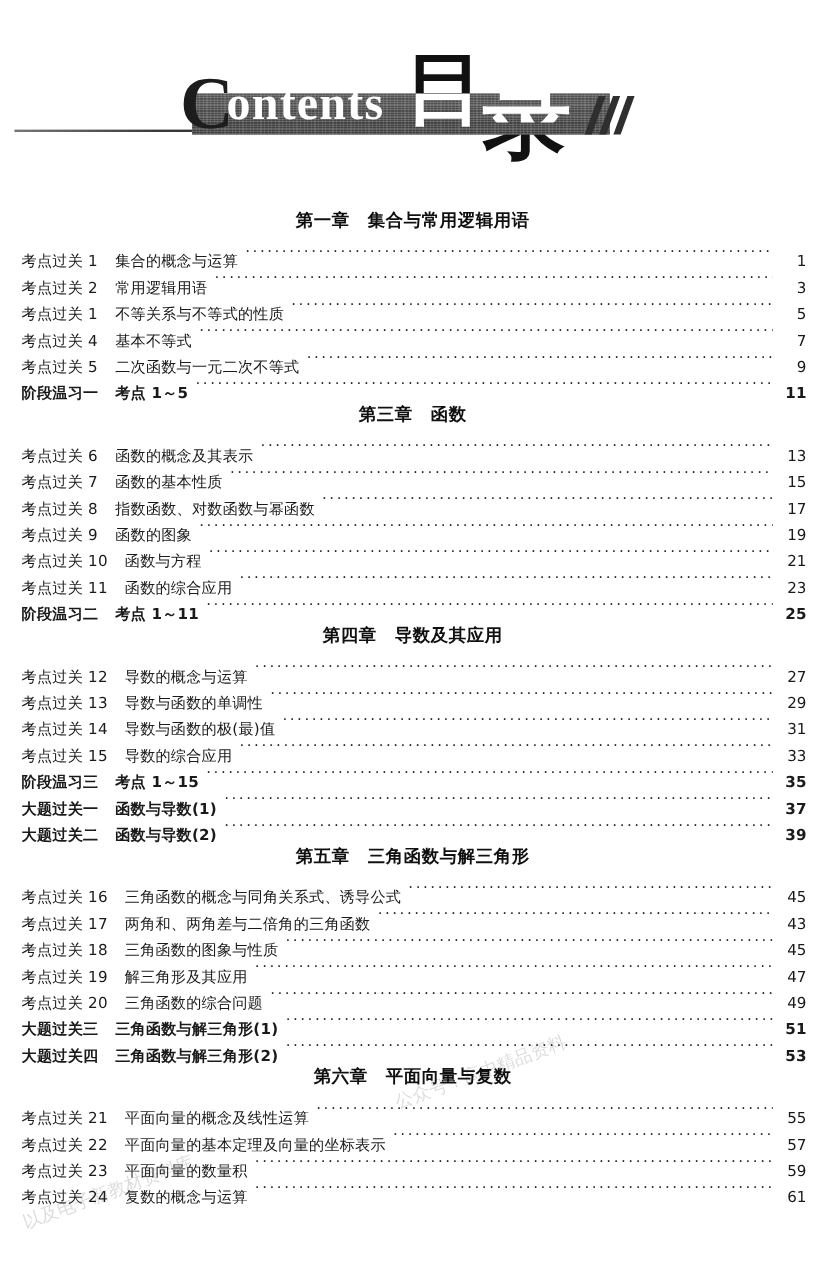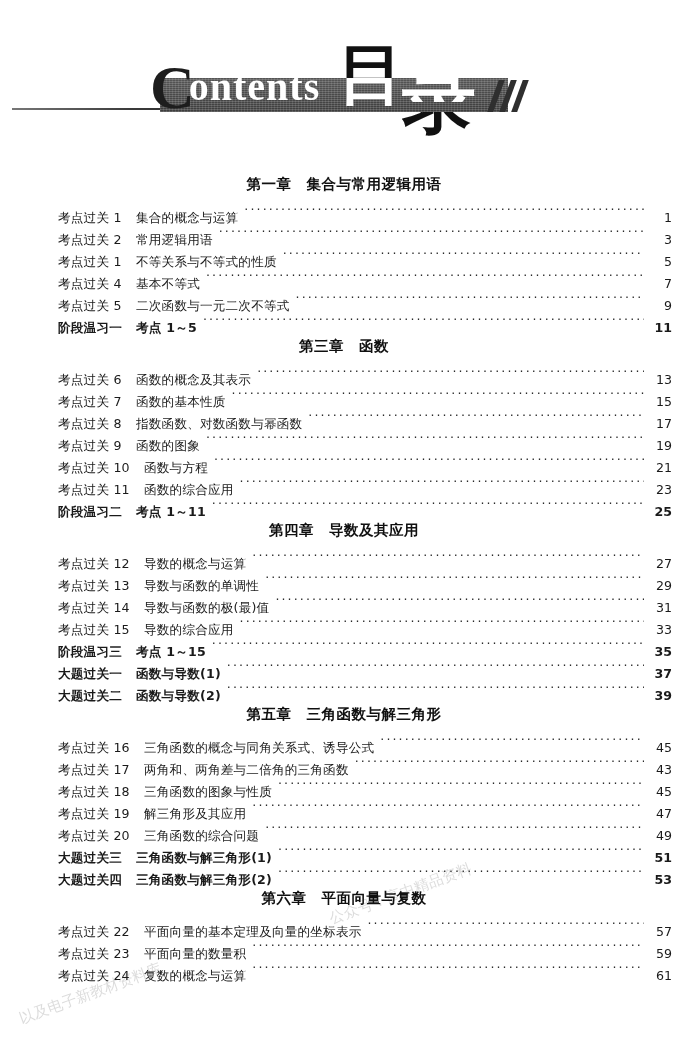--- a/index.html
+++ b/index.html
@@ -166,21 +166,20 @@
   .entry {
     display: flex;
     align-items: baseline;
     height: 22px;
     line-height: 22px;
     padding: 0 16px 0 18px;
     font-family: "DejaVu Sans", "Liberation Sans", sans-serif;
     font-size: 12.6px;
     color: #1a1a1a;
     white-space: nowrap;
-    margin-left: 40px;
   }
   .entry .label {
     flex: 0 0 auto;
     width: 78px;
     letter-spacing: 0.2px;
   }
   .entry .title {
     flex: 0 0 auto;
     padding-right: 6px;
     letter-spacing: 0.2px;
@@ -430,20 +429,26 @@
       <span class="page">51</span>
     </div>
     <div class="entry bold">
       <span class="label">大题过关四</span>
       <span class="title">三角函数与解三角形(2)</span>
       <span class="leader"></span>
       <span class="page">53</span>
     </div>
     <div class="chapter-title">第六章　平面向量与复数</div>
     <div class="entry wide">
+      <span class="label">考点过关 21</span>
+      <span class="title">平面向量的概念及线性运算</span>
+      <span class="leader"></span>
+      <span class="page">55</span>
+    </div>
+    <div class="entry wide">
       <span class="label">考点过关 22</span>
       <span class="title">平面向量的基本定理及向量的坐标表示</span>
       <span class="leader"></span>
       <span class="page">57</span>
     </div>
     <div class="entry wide">
       <span class="label">考点过关 23</span>
       <span class="title">平面向量的数量积</span>
       <span class="leader"></span>
       <span class="page">59</span>

